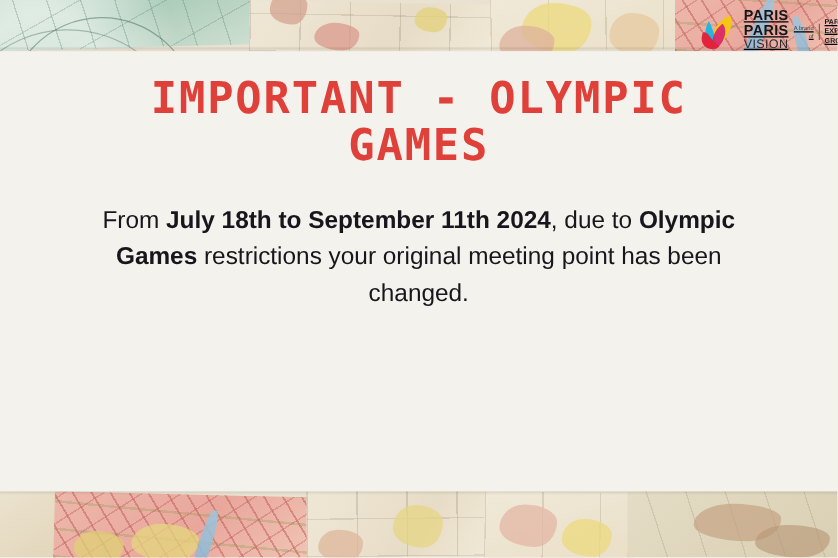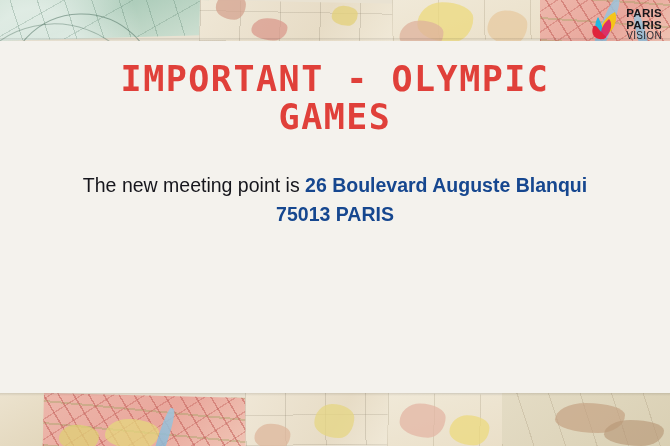--- a/index.html
+++ b/index.html
@@ -120,23 +120,24 @@
     background: #f4f2ed;
     z-index: 5;
   }
 
   
   .logo {
     position: absolute;
     right: 8px;
     top: 8px;
     display: flex;
-    flex-direction: column;
-    align-items: flex-end;
+    flex-direction: row;
+    align-items: flex-start;
     width: 104px;
+    text-decoration: underline;
   }
   .logo-main {
     display: flex;
     align-items: center;
     gap: 5px;
   }
   .logo-mark {
     width: 32px; height: 32px;
     flex: 0 0 auto;
   }
@@ -284,22 +285,22 @@
       <div class="peg">
         <span>PARIS EXPERIENCE</span><br>
         <span>GROUP</span>
       </div>
     </div>
   </div>
 
   <div class="content">
     <h1 class="headline">IMPORTANT - OLYMPIC GAMES</h1>
 
-
-    <p class="address-block"><span>The new meeting point is </span><span class="addr">26 Boulevard Auguste Blanqui 75013 PARIS</span></p>
+    <p class="body-block"><span>From </span><b>July 18th to September 11th 2024</b><span>, due to </span><b>Olympic Games</b><span> restrictions your original meeting point has been changed.</span></p>
+
   </div>
 
   <div class="map-strip bottom">
     <div class="map-tile" style="left:-4px;width:52px;background:linear-gradient(150deg,#ece3cf,#e2d6bb);"></div>
 
     <div class="map-tile tile-city" style="left:44px;width:205px;transform:rotate(1.4deg);transform-origin:left top;">
       <div class="river" style="left:56%;top:20%;width:10px;height:64px;transform:rotate(16deg);"></div>
       <div class="blob" style="left:30%;top:46%;width:54px;height:30px;background:#e4d77e;"></div>
       <div class="blob" style="left:8%;top:58%;width:40px;height:26px;background:#dfd075;"></div>
     </div>

